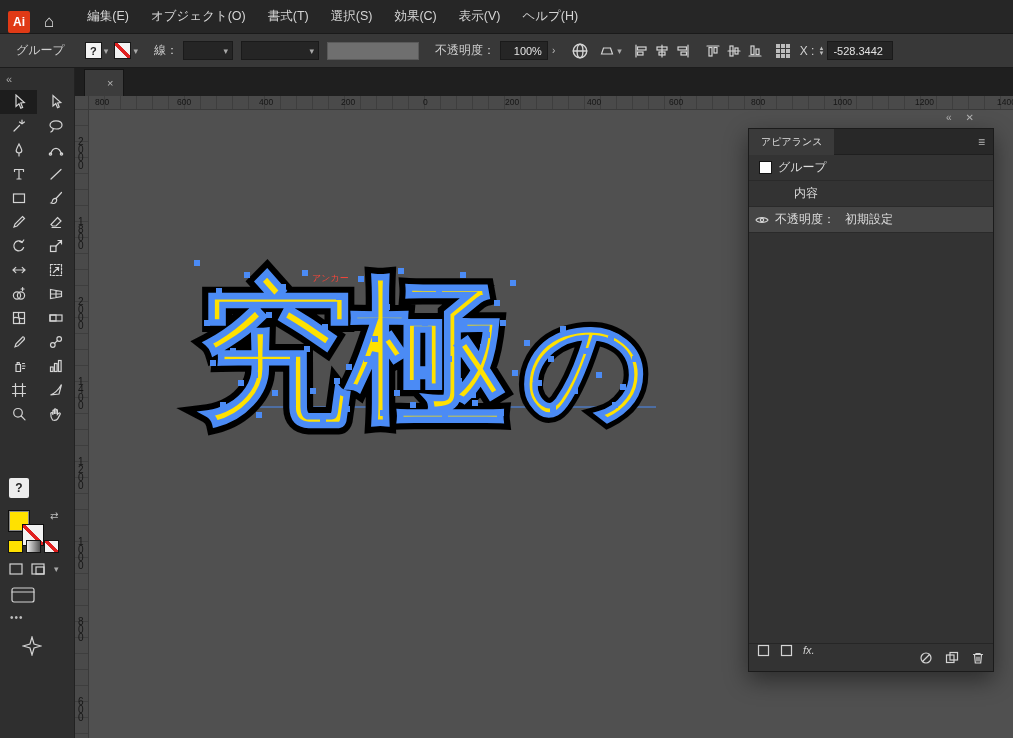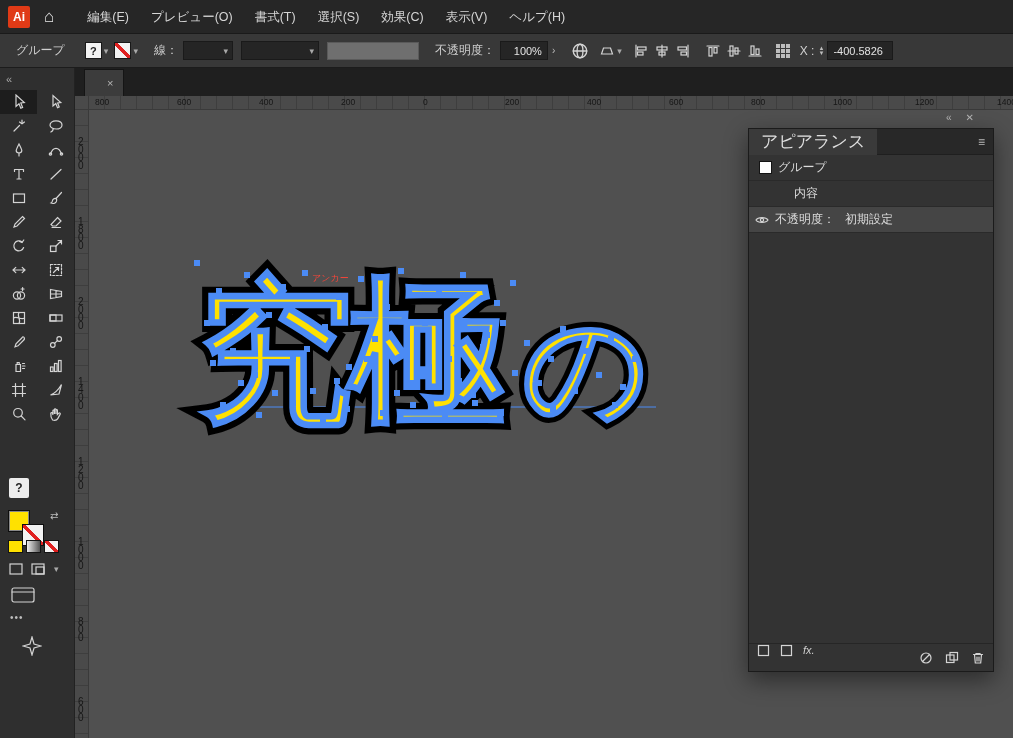--- a/index.html
+++ b/index.html
@@ -8,21 +8,21 @@
     position:relative; overflow:hidden;
     background:#505050; color:#d9d9d9;
     font-family:"Liberation Sans","DejaVu Sans",sans-serif;
     font-size:12px; user-select:none;
   }
   svg.icon { display:block; }
   svg.icon * { stroke:#d4d4d4; fill:none; stroke-width:1.2; stroke-linecap:round; }
 
   
   #menubar { position:absolute; left:0; top:0; width:1013px; height:34px;
-    background:#262626; display:flex; align-items:center; border-bottom:1px solid #1a1a1a; z-index:5;}
+    background:#262626; display:flex; align-items:flex-end; border-bottom:1px solid #1a1a1a; z-index:5;}
   .ai-badge { width:22px; height:22px; margin-left:8px; background:#e03a16; color:#fff;
     font-weight:bold; font-size:12px; display:flex; align-items:center; justify-content:center; border-radius:2px;}
   .home-btn { margin-left:14px; font-size:17px; color:#e5e5e5; line-height:22px; }
   .menus { display:flex; margin-left:22px; }
   .menu-item { padding:0 11px; font-size:12.5px; color:#d6d6d6; line-height:34px; cursor:default; }
 
   
   #controlbar { position:absolute; left:0; top:34px; width:1013px; height:34px;
     background:#383838; border-bottom:1px solid #1c1c1c; display:flex; align-items:center; z-index:5;}
   .cb-label { color:#cfcfcf; font-size:12px; white-space:nowrap; }
@@ -111,41 +111,41 @@
       414px 76px #4b8bf5, 426px 124px #4b8bf5, 438px 96px #4b8bf5, 356px 146px #4b8bf5, 418px 142px #4b8bf5; }
   .anchor-label { position:absolute; left:118px; top:12px; color:#ff4538; font-size:9px; }
 
   
   .dock-controls { position:absolute; left:946px; top:112px; display:flex; gap:14px;
     color:#b5b5b5; font-size:10px; z-index:6; }
   #panel { position:absolute; left:748px; top:128px; width:246px; height:544px;
     background:#333; border:1px solid #1b1b1b; box-shadow:0 8px 22px rgba(0,0,0,.45);
     display:flex; flex-direction:column; z-index:6; }
   .panel-header { height:26px; background:#282828; display:flex; align-items:center; border-bottom:1px solid #1f1f1f;}
-  .panel-tab { height:26px; line-height:26px; padding:0 12px; background:#3a3a3a; font-size:17px; color:#e0e0e0; }
+  .panel-tab { height:26px; line-height:26px; padding:0 12px; background:#3a3a3a; font-size:10px; color:#e0e0e0; }
   .panel-menu { margin-left:auto; margin-right:8px; color:#b8b8b8; font-size:12px; }
   .p-row { height:26px; display:flex; align-items:center; border-bottom:1px solid #2a2a2a; font-size:12px; color:#dcdcdc; }
   .p-row .gutter { width:26px; display:flex; justify-content:center; }
   .p-row.highlight { background:#454545; }
   .p-swatch { width:13px; height:13px; background:#fff; border:1px solid #141414; margin:0 6px 0 10px; }
   .p-indent { padding-left:45px; }
   .p-fill { flex:1; }
   .panel-footer { height:28px; border-top:1px solid #262626; display:flex; padding:0 8px; gap:10px; }
   .pf-right { margin-left:auto; display:flex; gap:12px; align-items:center; }
   .fx-label { color:#cfcfcf; font-size:11px; font-style:italic; }
 </style>
 </head>
 <body>
 
 <header id="menubar">
   <div class="ai-badge">Ai</div>
   <div class="home-btn">⌂</div>
   <nav class="menus">
     <span class="menu-item">編集(E)</span>
-    <span class="menu-item">プレビュー(O)</span>
+    <span class="menu-item">オブジェクト(O)</span>
     <span class="menu-item">書式(T)</span>
     <span class="menu-item">選択(S)</span>
     <span class="menu-item">効果(C)</span>
     <span class="menu-item">表示(V)</span>
     <span class="menu-item">ヘルプ(H)</span>
   </nav>
 </header>
 
 <div id="controlbar">
   <span class="cb-label" style="margin-left:16px;">グループ</span>
@@ -228,21 +228,21 @@
       <i></i>
       <i></i>
       <i></i>
       <i></i>
   </span>
   <span class="cb-label" style="margin-left:10px;">X :</span>
   <span class="stepper" style="margin-left:4px;">
     <span>▲</span>
     <span>▼</span>
   </span>
-  <div class="field" style="margin-left:3px;width:66px;">-400.5826</div>
+  <div class="field" style="margin-left:3px;width:66px;">-528.3442</div>
 </div>
 
 <aside id="toolbar">
   <div class="tb-head">
     <span>«</span>
   </div>
   <div class="tools">
     <div class="tool selected">
         <svg class="icon" width="16" height="16" viewBox="0 0 16 16">
           <path d="M5 1 L5 12.5 L8 9.8 L9.8 14.2 L11.6 13.4 L9.8 9 L13.3 8.6 Z" fill="#efefef" stroke="none"></path>

